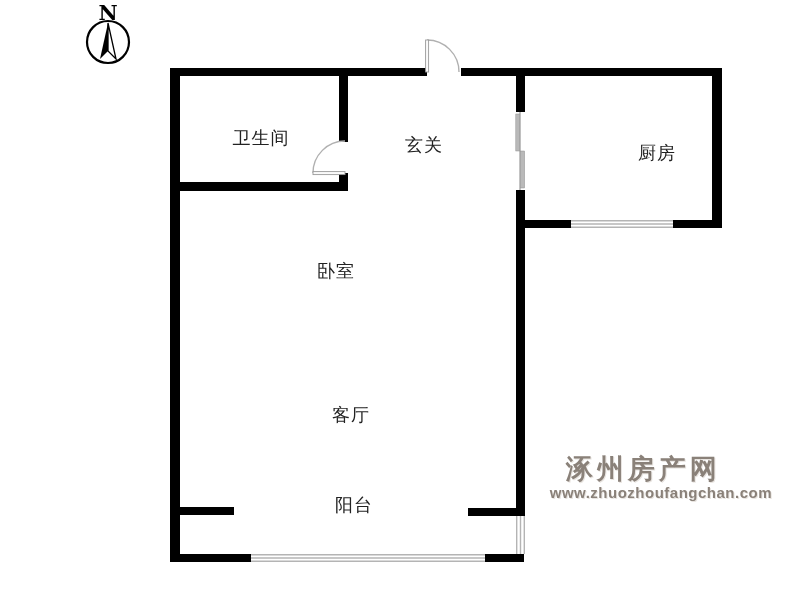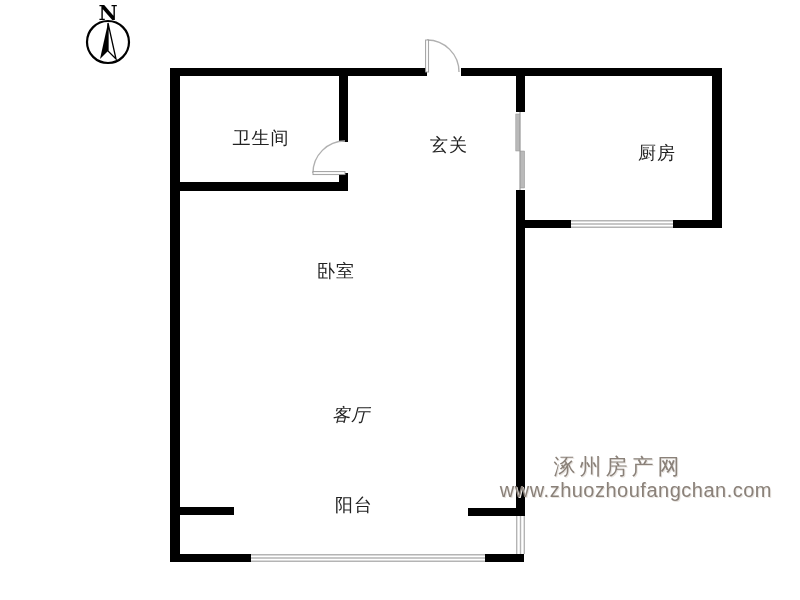--- a/index.html
+++ b/index.html
@@ -37,28 +37,28 @@
   .watermark {
     position: absolute;
     right: 28px;
     top: 455px;
     text-align: center;
     color: var(--watermark, #8a8179);
     line-height: 1.1;
     user-select: none;
   }
   .watermark .site {
-    font-size: 22px;
-    font-weight: normal;
+    font-size: 27px;
+    font-weight: bold;
     letter-spacing: 4px;
     text-shadow: 1px 1px 0 #e8e4e0;
   }
   .watermark .url {
-    font-size: 20px;
-    font-weight: normal;
+    font-size: 15px;
+    font-weight: bold;
     letter-spacing: 0.5px;
     text-shadow: 1px 1px 0 #e8e4e0;
     margin-left: 35px;
   }
 </style>
 </head>
 <body>
 
 <div class="canvas">
 
@@ -119,24 +119,24 @@
     </g>
 
     <g>
       <line class="slide-line" x1="520" y1="112" x2="520" y2="190"></line>
       <rect class="slide-bar" x="515.8" y="114" width="4" height="37"></rect>
       <rect class="slide-bar" x="520.6" y="151" width="4" height="37"></rect>
     </g>
   </svg>
 
   <div class="room-label" style="left:261px; top:138px;">卫生间</div>
-  <div class="room-label" style="left:424px; top:145px;margin-left:25px;">玄关</div>
+  <div class="room-label" style="left:424px; top:145px;">玄关</div>
   <div class="room-label" style="left:657px; top:153px;">厨房</div>
   <div class="room-label" style="left:336px; top:271px;">卧室</div>
-  <div class="room-label" style="left:351px; top:415px;font-style:italic;">客厅</div>
+  <div class="room-label" style="left:351px; top:415px;">客厅</div>
   <div class="room-label" style="left:354px; top:505px;">阳台</div>
 
   <div class="watermark">
     <div class="site">涿州房产网</div>
     <div class="url">www.zhuozhoufangchan.com</div>
   </div>
 
 </div>
 
 </body></html>

